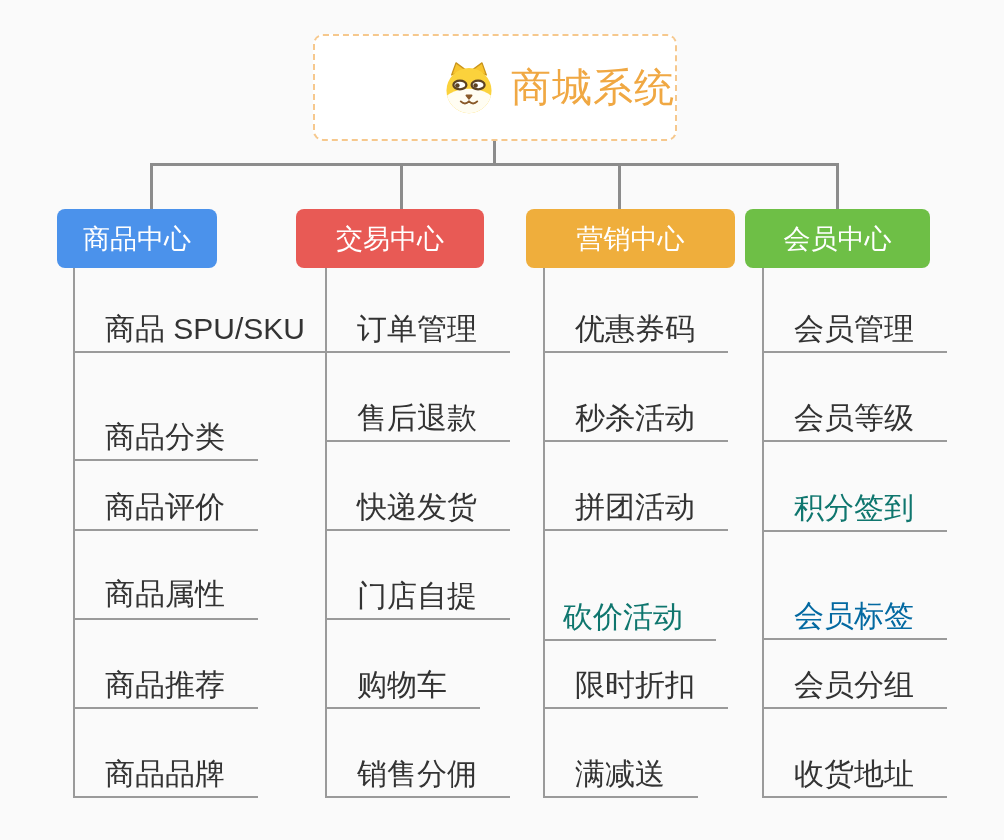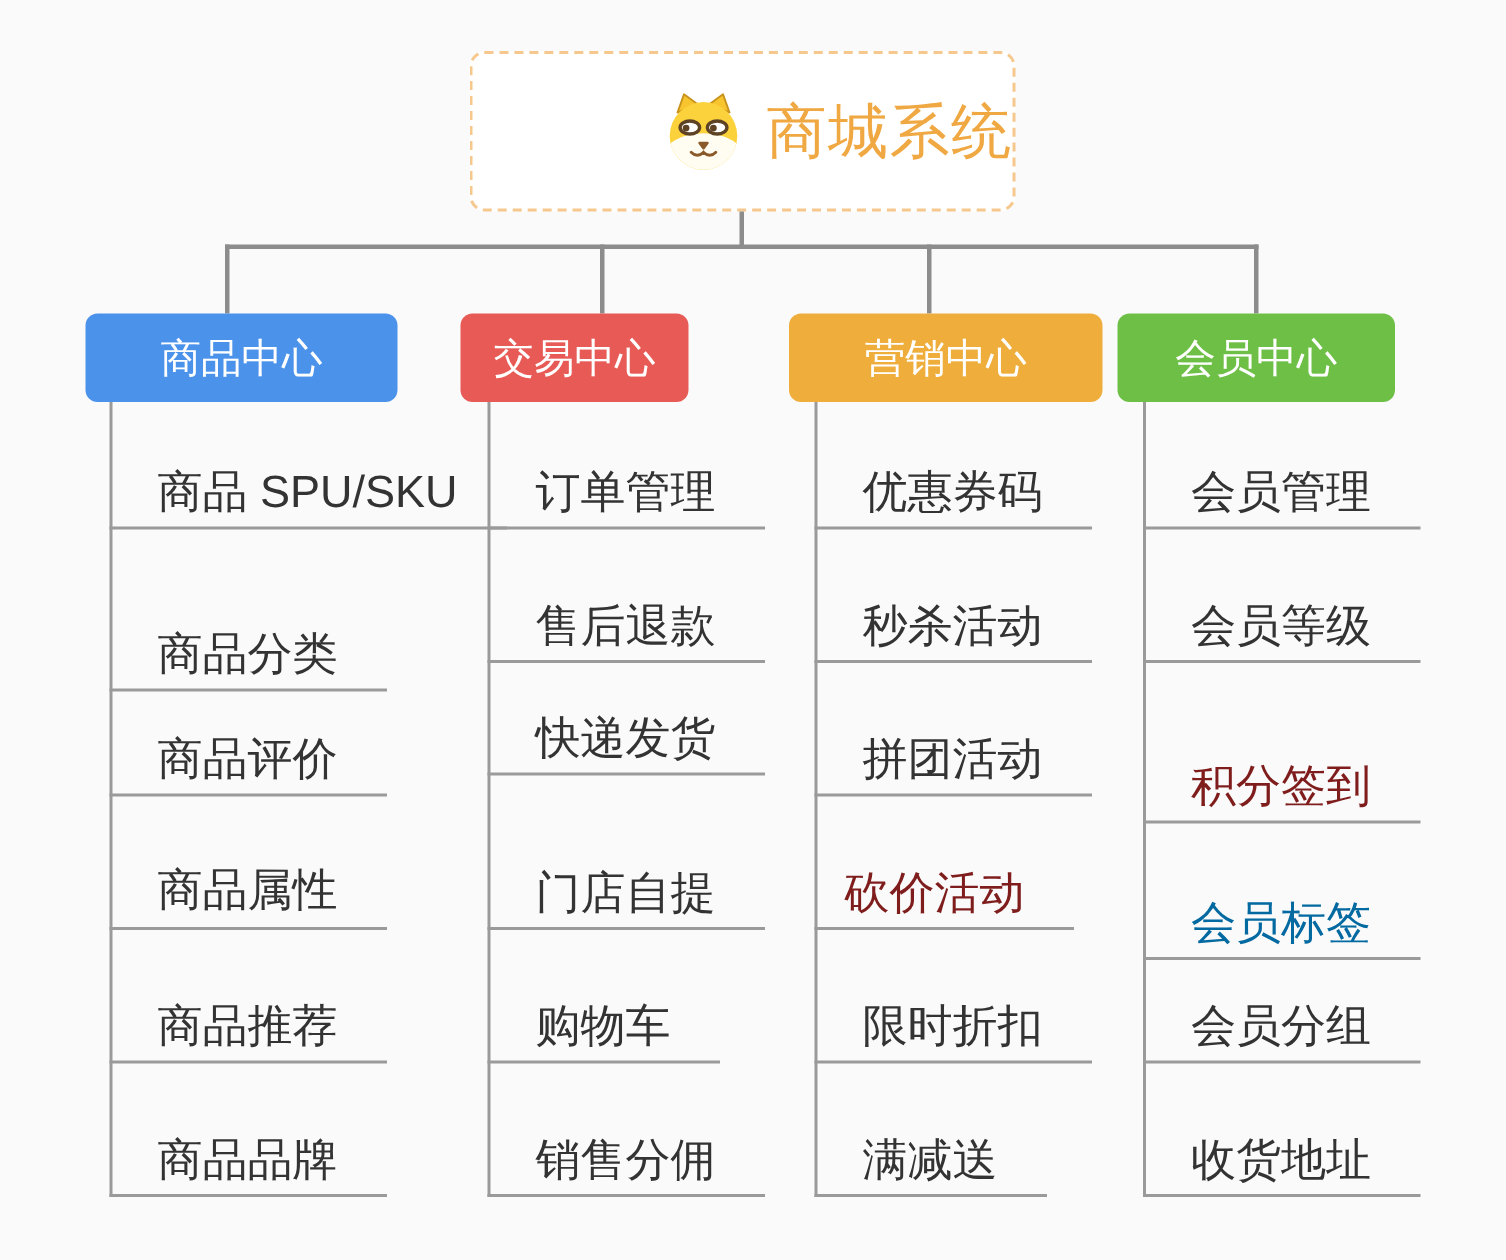--- a/index.html
+++ b/index.html
@@ -93,47 +93,47 @@
   <div class="conn" style="left: 493px; top: 141px; width: 3px; height: 25px; background: rgb(140, 140, 140);"></div>
   <div class="conn" style="left: 150px; top: 163px; width: 689px; height: 3px; background: rgb(140, 140, 140);"></div>
   <div id="drops">
       <div class="conn" style="left: 150px; top: 163px; width: 3px; height: 46px; background: rgb(140, 140, 140);"></div>
       <div class="conn" style="left: 400px; top: 163px; width: 3px; height: 46px; background: rgb(140, 140, 140);"></div>
       <div class="conn" style="left: 618px; top: 163px; width: 3px; height: 46px; background: rgb(140, 140, 140);"></div>
       <div class="conn" style="left: 836px; top: 163px; width: 3px; height: 46px; background: rgb(140, 140, 140);"></div>
     </div>
 
   <div id="branches">
-      <div class="branch-node" style="left: 57px; width: 208px; background: rgb(75, 146, 235);">商品中心</div>
+      <div class="branch-node" style="left: 57px; width: 160px; background: rgb(75, 146, 235);">商品中心</div>
       <div class="leaf-trunk" style="left: 73px; top: 268px; height: 530px; background: rgb(154, 154, 154);"></div>
       <div class="leaf-item" style="left: 73px; top: 315px; border-bottom-color: rgb(154, 154, 154); color: rgb(51, 51, 51);">商品 SPU/SKU</div>
       <div class="leaf-item" style="left: 73px; top: 423px; border-bottom-color: rgb(154, 154, 154); color: rgb(51, 51, 51);">商品分类</div>
       <div class="leaf-item" style="left: 73px; top: 493px; border-bottom-color: rgb(154, 154, 154); color: rgb(51, 51, 51);">商品评价</div>
       <div class="leaf-item" style="left: 73px; top: 582px; border-bottom-color: rgb(154, 154, 154); color: rgb(51, 51, 51); font-family: Liberation Mono, monospace;">商品属性</div>
       <div class="leaf-item" style="left: 73px; top: 671px; border-bottom-color: rgb(154, 154, 154); color: rgb(51, 51, 51);">商品推荐</div>
       <div class="leaf-item" style="left: 73px; top: 760px; border-bottom-color: rgb(154, 154, 154); color: rgb(51, 51, 51);">商品品牌</div>
-      <div class="branch-node" style="left: 307px; width: 152px; background: rgb(232, 90, 85);">交易中心</div>
+      <div class="branch-node" style="left: 296px; width: 188px; background: rgb(232, 90, 85);">交易中心</div>
       <div class="leaf-trunk" style="left: 325px; top: 268px; height: 530px; background: rgb(154, 154, 154);"></div>
       <div class="leaf-item" style="left: 325px; top: 315px; border-bottom-color: rgb(154, 154, 154); color: rgb(51, 51, 51);">订单管理</div>
       <div class="leaf-item" style="left: 325px; top: 404px; border-bottom-color: rgb(154, 154, 154); color: rgb(51, 51, 51);">售后退款</div>
-      <div class="leaf-item" style="left: 325px; top: 479px; border-bottom-color: rgb(154, 154, 154); color: rgb(51, 51, 51);">快递发货</div>
+      <div class="leaf-item" style="left: 325px; top: 493px; border-bottom-color: rgb(154, 154, 154); color: rgb(51, 51, 51);">快递发货</div>
       <div class="leaf-item" style="left: 325px; top: 582px; border-bottom-color: rgb(154, 154, 154); color: rgb(51, 51, 51);">门店自提</div>
       <div class="leaf-item" style="left: 325px; top: 671px; border-bottom-color: rgb(154, 154, 154); color: rgb(51, 51, 51);">购物车</div>
       <div class="leaf-item" style="left: 325px; top: 760px; border-bottom-color: rgb(154, 154, 154); color: rgb(51, 51, 51);">销售分佣</div>
       <div class="branch-node" style="left: 526px; width: 209px; background: rgb(239, 174, 60);">营销中心</div>
       <div class="leaf-trunk" style="left: 543px; top: 268px; height: 530px; background: rgb(154, 154, 154);"></div>
       <div class="leaf-item" style="left: 543px; top: 315px; border-bottom-color: rgb(154, 154, 154); color: rgb(51, 51, 51);">优惠券码</div>
       <div class="leaf-item" style="left: 543px; top: 404px; border-bottom-color: rgb(154, 154, 154); color: rgb(51, 51, 51);">秒杀活动</div>
       <div class="leaf-item" style="left: 543px; top: 493px; border-bottom-color: rgb(154, 154, 154); color: rgb(51, 51, 51);">拼团活动</div>
-      <div class="leaf-item" style="left: 543px; top: 582px; border-bottom-color: rgb(154, 154, 154); color: #7f1d1d; padding-left: 20px;">砍价活动</div>
+      <div class="leaf-item" style="left: 543px; top: 603px; border-bottom-color: rgb(154, 154, 154); color: #0f766e; padding-left: 20px;">砍价活动</div>
       <div class="leaf-item" style="left: 543px; top: 671px; border-bottom-color: rgb(154, 154, 154); color: rgb(51, 51, 51);">限时折扣</div>
       <div class="leaf-item" style="left: 543px; top: 760px; border-bottom-color: rgb(154, 154, 154); color: rgb(51, 51, 51);">满减送</div>
       <div class="branch-node" style="left: 745px; width: 185px; background: rgb(110, 191, 70);">会员中心</div>
       <div class="leaf-trunk" style="left: 762px; top: 268px; height: 530px; background: rgb(154, 154, 154);"></div>
       <div class="leaf-item" style="left: 762px; top: 315px; border-bottom-color: rgb(154, 154, 154); color: rgb(51, 51, 51);">会员管理</div>
       <div class="leaf-item" style="left: 762px; top: 404px; border-bottom-color: rgb(154, 154, 154); color: rgb(51, 51, 51);">会员等级</div>
-      <div class="leaf-item" style="left: 762px; top: 511px; border-bottom-color: rgb(154, 154, 154); color: #7f1d1d;">积分签到</div>
+      <div class="leaf-item" style="left: 762px; top: 494px; border-bottom-color: rgb(154, 154, 154); color: #0f766e;">积分签到</div>
       <div class="leaf-item" style="left: 762px; top: 582px; border-bottom-color: rgb(154, 154, 154); color: #0369a1; margin-top: 20px;">会员标签</div>
       <div class="leaf-item" style="left: 762px; top: 671px; border-bottom-color: rgb(154, 154, 154); color: rgb(51, 51, 51);">会员分组</div>
       <div class="leaf-item" style="left: 762px; top: 760px; border-bottom-color: rgb(154, 154, 154); color: rgb(51, 51, 51);">收货地址</div>
     </div>
 
 </div>
 
 </body></html>

